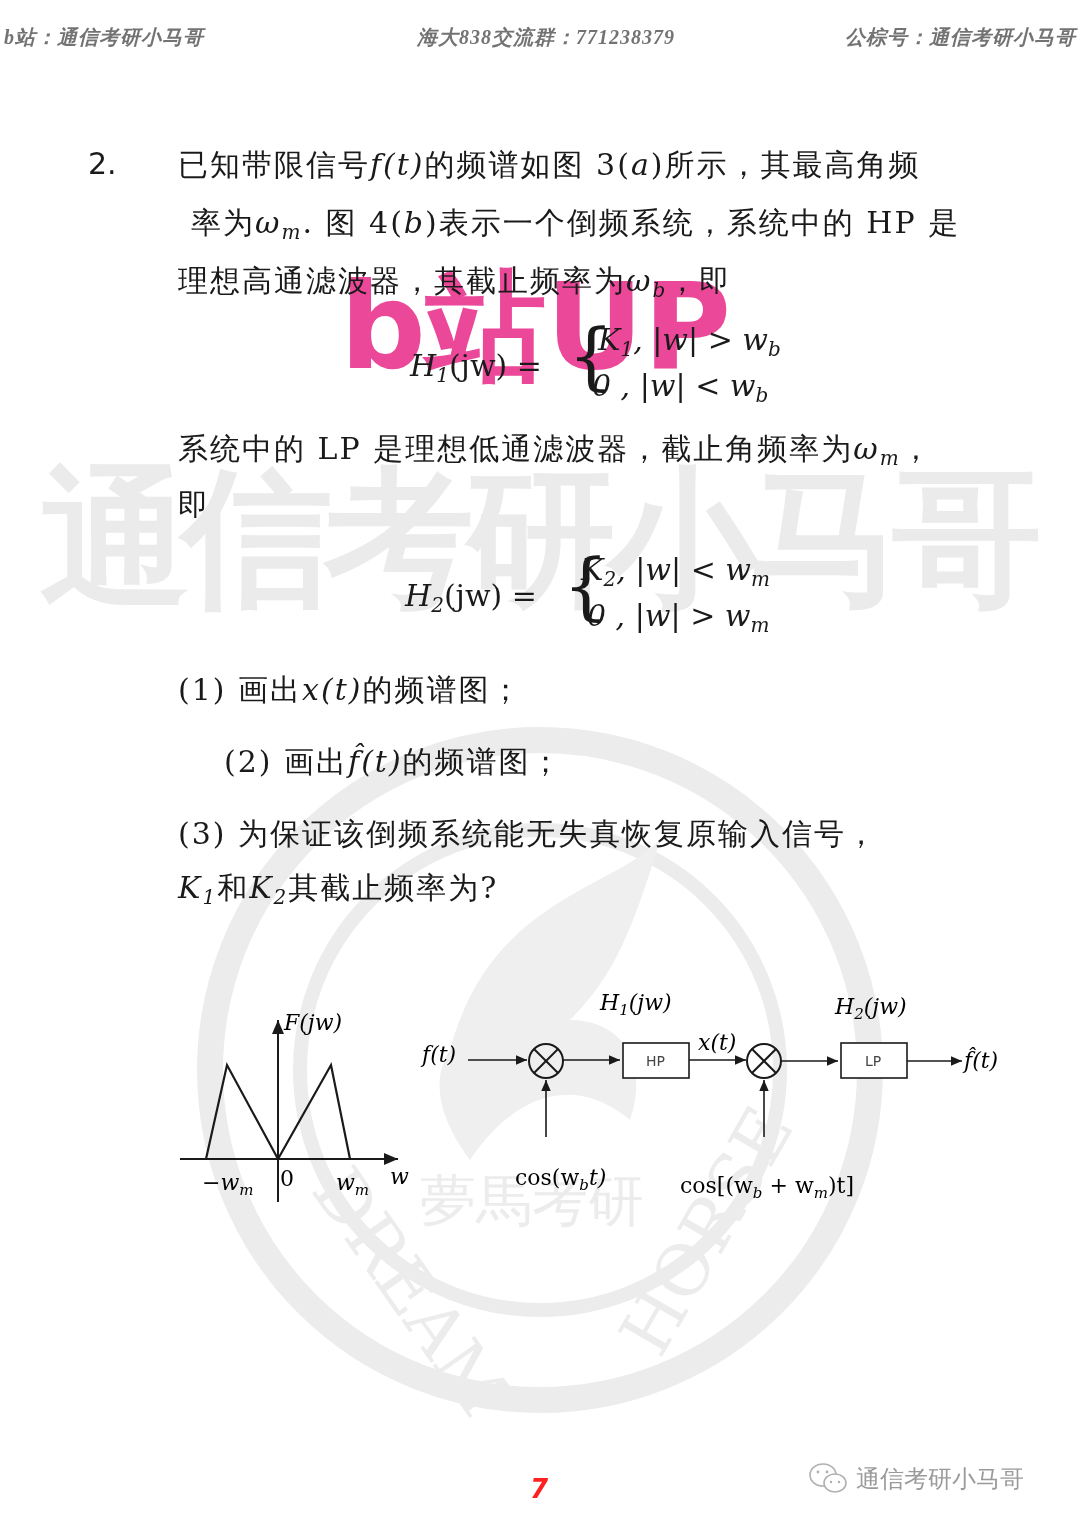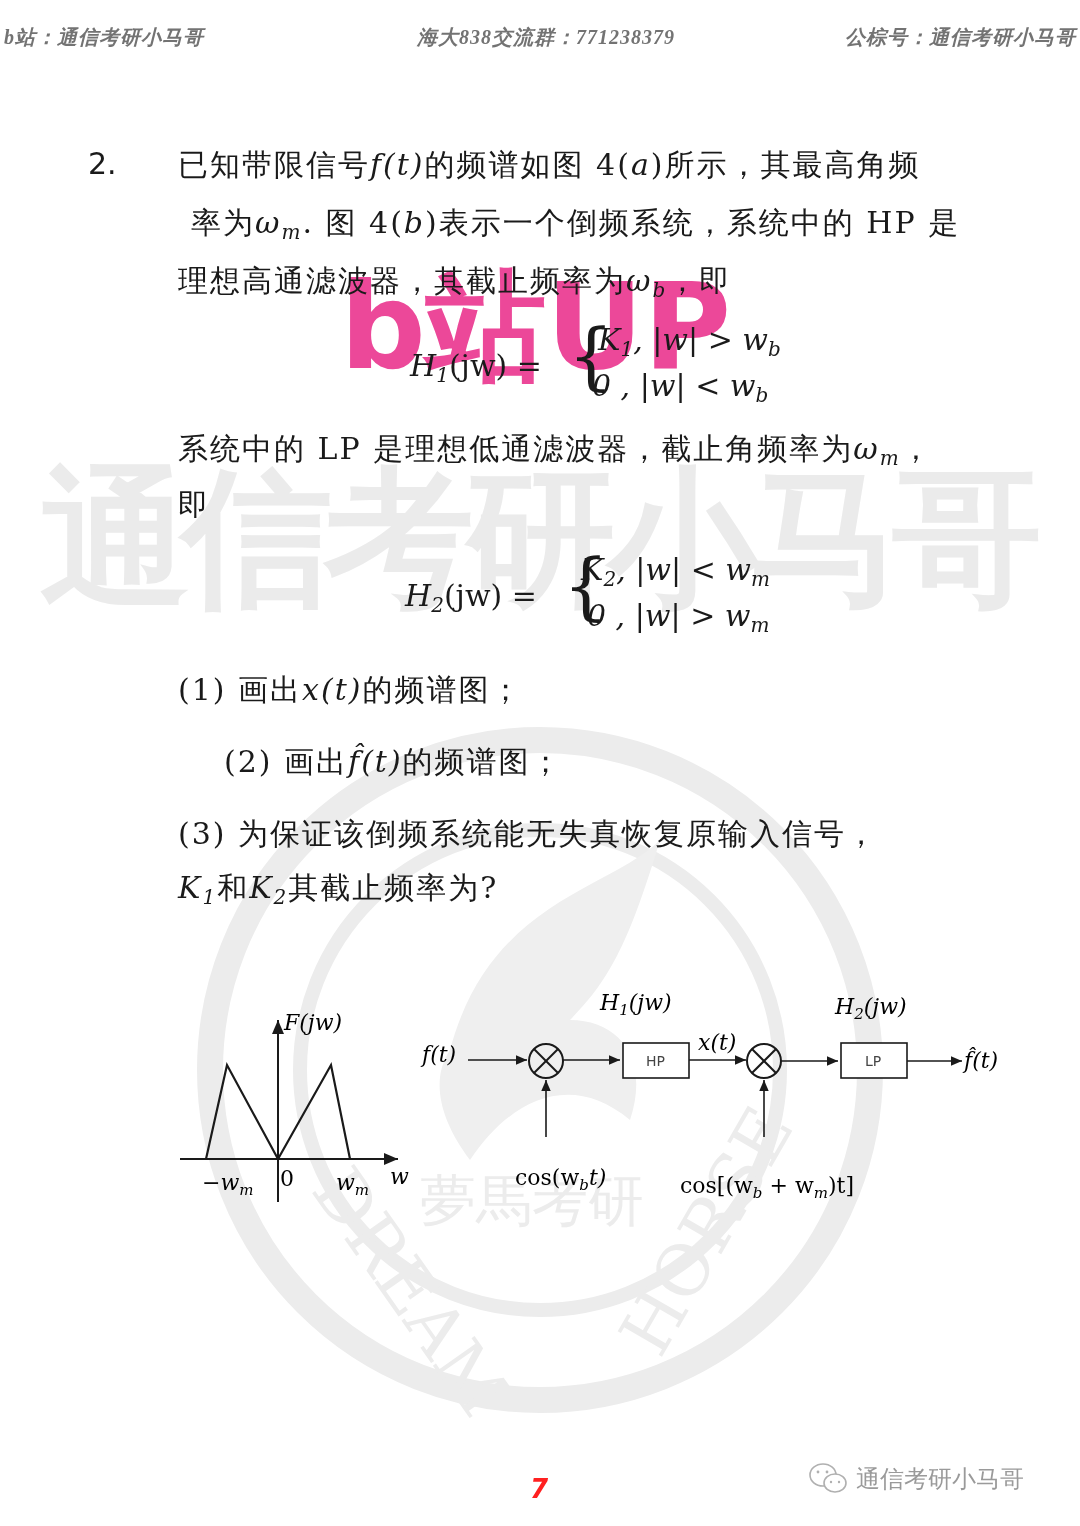--- a/index.html
+++ b/index.html
@@ -48,21 +48,21 @@
   <text x="120" y="470" font-size="70" fill="#ececec" transform="rotate(55 120 470)">DREAM</text>
   <text x="470" y="640" font-size="70" fill="#ececec" transform="rotate(-60 470 640)">HORSE</text>
   <text x="230" y="500" font-size="56" fill="#ececec">夢馬考研</text>
 </svg>
 
 <div class="content">
 
   <div class="qnum">2.</div>
 
   <div class="para" style="top:136px;">
-    <span>已知带限信号</span><span class="m">f(t)</span><span>的频谱如图 4(</span><span class="m">a</span><span>)所示，其最高角频</span>
+    <span>已知带限信号</span><span class="m">f(t)</span><span>的频谱如图 3(</span><span class="m">a</span><span>)所示，其最高角频</span>
   </div>
   <div class="para" style="top:194px;margin-left:13px;">
     <span>率为</span><span class="m">ω</span><sub class="m">m</sub><span>. 图 4(</span><span class="m">b</span><span>)表示一个倒频系统，系统中的 HP 是</span>
   </div>
   <div class="para" style="top:252px;">
     <span>理想高通滤波器，其截止频率为</span><span class="m">ω</span><sub class="m">b</sub><span>，即</span>
   </div>
 
   <div class="formula" style="left:410px; top:318px; width:400px; height:96px;">
     <span class="lhs" style="left:0;"><span>H</span><sub>1</sub><span style="font-style:normal">(jw) =</span></span>

